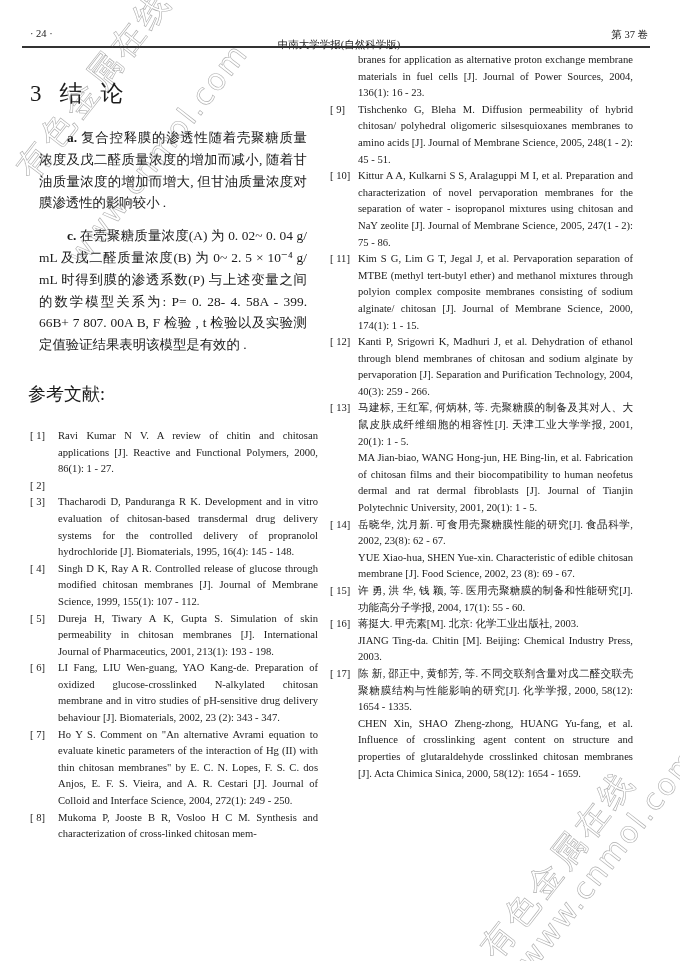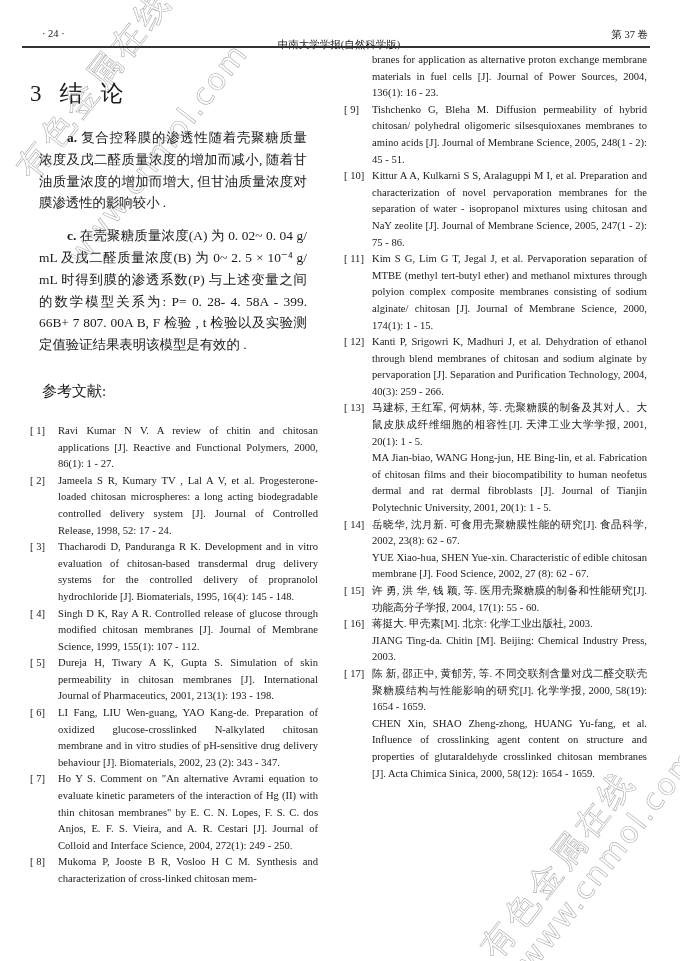--- a/index.html
+++ b/index.html
@@ -5,37 +5,37 @@
     html, body { margin: 0; padding: 0; background: #ffffff; }
     body {
       width: 680px; height: 961px; position: relative; overflow: hidden;
       font-family: "Liberation Serif", "DejaVu Serif", serif;
       color: #1a1a1a;
     }
     .header {
       position: absolute; left: 30px; top: 22px; width: 618px; height: 20px;
       font-size: 10.5px;
     }
-    .header .pno { position: absolute; left: 12px; top: 6px; }
+    .header .pno { position: absolute; left: 0; top: 6px; }
     .header .journal { position: absolute; left: 0; right: 0; top: 16px; text-align: center; }
     .header .vol { position: absolute; right: 0; top: 6px; }
     .rule { position: absolute; left: 22px; top: 46px; width: 628px; height: 1.5px; background: #333; }
 
     .col { position: absolute; top: 52px; }
     .col.left { left: 28px; width: 290px; }
-    .col.right { left: 342px; width: 305px; top: 52px; }
+    .col.right { left: 328px; width: 305px; top: 52px; }
 
     .sec-title { font-size: 23px; margin: 26px 0 18px 2px; letter-spacing: 2px; }
     .sec-title .num { margin-right: 16px; }
     .sec-title .t1 { margin-right: 16px; }
 
     .para { font-size: 13.4px; line-height: 21.8px; text-indent: 28px; text-align: justify; margin: 11px; }
     .para .lead { font-weight: bold; }
 
-    .refs-title { font-size: 15px; margin: 26px 0 22px 14px; }
+    .refs-title { font-size: 18px; margin: 26px 0 22px 0; }
 
     .ref { display: flex; font-size: 10.6px; line-height: 16.6px; margin: 0; }
     .ref .rn { width: 28px; flex: none; padding-left: 2px; }
     .ref .rt { flex: 1; text-align: justify; }
     .ref .rt p { margin: 0; }
 
     .watermark {
       position: absolute; pointer-events: none;
       font-family: "DejaVu Sans", sans-serif; color: rgba(120,120,120,0.35);
       transform-origin: left top; white-space: nowrap;
@@ -63,23 +63,20 @@
   <div class="refs-title">参考文献:</div>
   <div id="refs-left">
       <div class="ref">
         <span class="rn">[ 1]</span>
         <div class="rt">
           <p>Ravi Kumar N V. A review of chitin and chitosan applications [J]. Reactive and Functional Polymers, 2000, 86(1): 1 - 27.</p>
         </div>
       </div>
       <div class="ref">
         <span class="rn">[ 2]</span>
-        <div class="rt">
-          <p>Jameela S R, Kumary TV , Lal A V, et al. Progesterone-loaded chitosan microspheres: a long acting biodegradable controlled delivery system [J]. Journal of Controlled Release, 1998, 52: 17 - 24.</p>
-        </div>
       </div>
       <div class="ref">
         <span class="rn">[ 3]</span>
         <div class="rt">
           <p>Thacharodi D, Panduranga R K. Development and in vitro evaluation of chitosan-based transdermal drug delivery systems for the controlled delivery of propranolol hydrochloride [J]. Biomaterials, 1995, 16(4): 145 - 148.</p>
         </div>
       </div>
       <div class="ref">
         <span class="rn">[ 4]</span>
         <div class="rt">
@@ -149,40 +146,40 @@
         <span class="rn">[ 13]</span>
         <div class="rt">
           <p>马建标, 王红军, 何炳林, 等. 壳聚糖膜的制备及其对人、大鼠皮肤成纤维细胞的相容性[J]. 天津工业大学学报, 2001, 20(1): 1 - 5.</p>
           <p>MA Jian-biao, WANG Hong-jun, HE Bing-lin, et al. Fabrication of chitosan films and their biocompatibility to human neofetus dermal and rat dermal fibroblasts [J]. Journal of Tianjin Polytechnic University, 2001, 20(1): 1 - 5.</p>
         </div>
       </div>
       <div class="ref">
         <span class="rn">[ 14]</span>
         <div class="rt">
           <p>岳晓华, 沈月新. 可食用壳聚糖膜性能的研究[J]. 食品科学, 2002, 23(8): 62 - 67.</p>
-          <p>YUE Xiao-hua, SHEN Yue-xin. Characteristic of edible chitosan membrane [J]. Food Science, 2002, 27 (8): 62 - 67.</p>
+          <p>YUE Xiao-hua, SHEN Yue-xin. Characteristic of edible chitosan membrane [J]. Food Science, 2002, 23 (8): 69 - 67.</p>
         </div>
       </div>
       <div class="ref">
         <span class="rn">[ 15]</span>
         <div class="rt">
           <p>许 勇, 洪 华, 钱 颖, 等. 医用壳聚糖膜的制备和性能研究[J]. 功能高分子学报, 2004, 17(1): 55 - 60.</p>
         </div>
       </div>
       <div class="ref">
         <span class="rn">[ 16]</span>
         <div class="rt">
           <p>蒋挺大. 甲壳素[M]. 北京: 化学工业出版社, 2003.</p>
           <p>JIANG Ting-da. Chitin [M]. Beijing: Chemical Industry Press, 2003.</p>
         </div>
       </div>
       <div class="ref">
         <span class="rn">[ 17]</span>
         <div class="rt">
-          <p>陈 新, 邵正中, 黄郁芳, 等. 不同交联剂含量对戊二醛交联壳聚糖膜结构与性能影响的研究[J]. 化学学报, 2000, 58(19): 1654 - 1659.</p>
+          <p>陈 新, 邵正中, 黄郁芳, 等. 不同交联剂含量对戊二醛交联壳聚糖膜结构与性能影响的研究[J]. 化学学报, 2000, 58(12): 1654 - 1335.</p>
           <p>CHEN Xin, SHAO Zheng-zhong, HUANG Yu-fang, et al. Influence of crosslinking agent content on structure and properties of glutaraldehyde crosslinked chitosan membranes [J]. Acta Chimica Sinica, 2000, 58(12): 1654 - 1659.</p>
         </div>
       </div>
     </div>
 </div>
 
 <div class="watermark wm-cn" style="left:6px; top:160px; transform: rotate(-52deg);">有色金属在线</div>
 <div class="watermark wm-url" style="left:60px; top:250px; transform: rotate(-52deg);">www.cnmol.com</div>
 <div class="watermark wm-cn" style="left:470px; top:940px; transform: rotate(-52deg);">有色金属在线</div>
 <div class="watermark wm-url" style="left:510px; top:955px; transform: rotate(-52deg);">www.cnmol.com</div>

